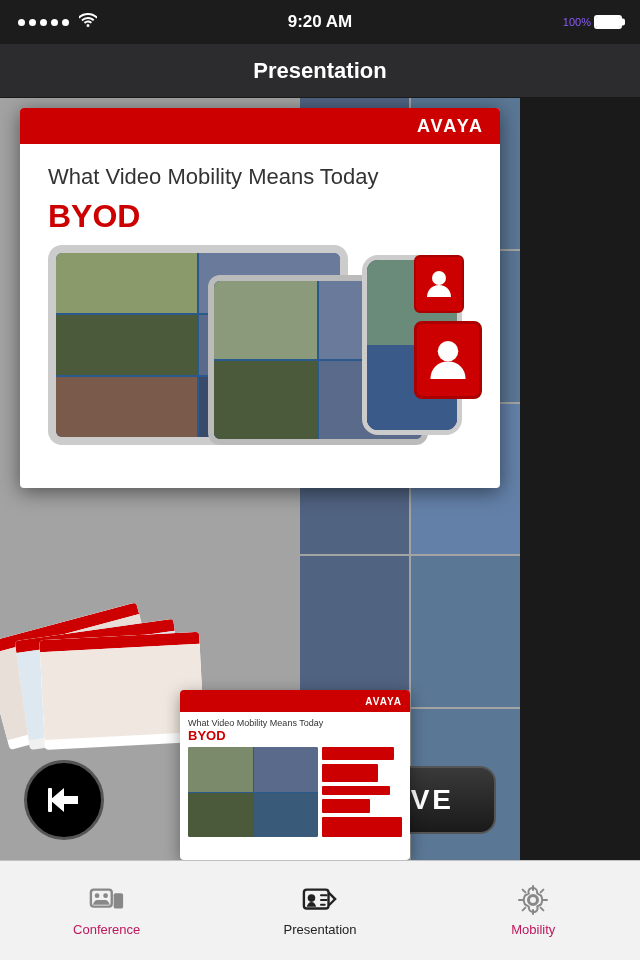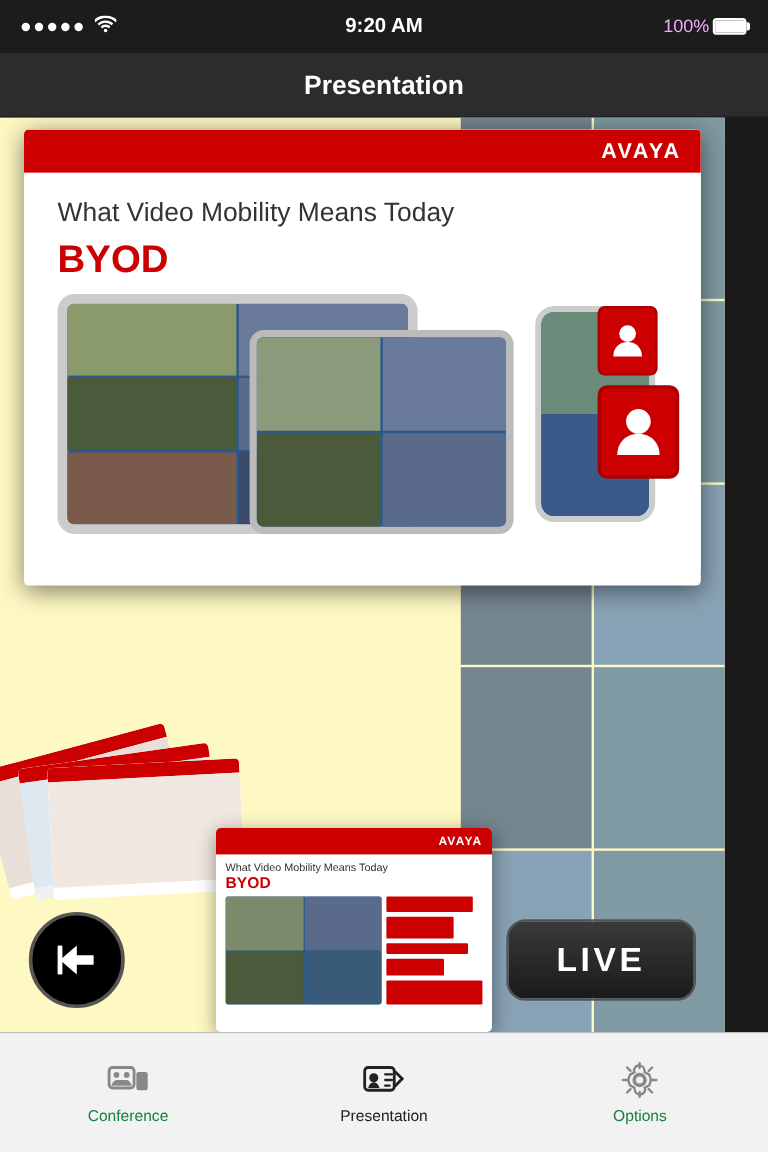--- a/index.html
+++ b/index.html
@@ -50,22 +50,22 @@
       left: 50%;
       transform: translateX(-50%);
       color: white;
       font-size: 17px;
       font-weight: 600;
     }
     .status-right {
       display: flex;
       align-items: center;
       gap: 6px;
-      color: #f0abfc;
-      font-size: 15px;
+      color: #8b5cf6;
+      font-size: 11px;
       font-weight: 500;
     }
     .battery {
       display: flex;
       align-items: center;
       gap: 3px;
     }
     .battery-bar {
       width: 28px;
       height: 14px;
@@ -102,23 +102,23 @@
       border-bottom: 1px solid #1a1a1a;
     }
     .nav-title {
       color: white;
       font-size: 22px;
       font-weight: 700;
     }
 
     
     .main-content {
-      width: 604px;
+      width: 520px;
       height: 762px;
-      background: #fef9c3;
+      background: #a3a3a3;
       position: relative;
       overflow: hidden;
     }
 
     
     .slide-container {
       position: absolute;
       top: 10px;
       left: 20px;
       right: 20px;
@@ -419,21 +419,21 @@
       justify-content: center;
       gap: 6px;
       cursor: pointer;
       height: 100%;
     }
     .tab-item.active .tab-label {
       color: #1a1a1a;
     }
     .tab-label {
       font-size: 13px;
-      color: #15803d;
+      color: #be185d;
     }
     .tab-item.active .tab-label {
       color: #222;
       font-weight: 500;
     }
     .tab-icon {
       width: 36px;
       height: 32px;
       display: flex;
       align-items: center;
@@ -642,16 +642,16 @@
 
 
   <div class="tab-item">
     <div class="tab-icon">
       <svg width="32" height="32" viewBox="0 0 32 32" fill="#888">
         <path d="M16 4a4 4 0 014 4 4 4 0 01.3 1.5l3.7 2.1a9 9 0 010 8.8l-3.7 2.1A4 4 0 0116 28a4 4 0 01-4-4 4 4 0 01-.3-1.5l-3.7-2.1a9 9 0 010-8.8L11.7 9.5A4 4 0 0116 4zm0 8a4 4 0 100 8 4 4 0 000-8z" fill="none" stroke="#888" stroke-width="2"></path>
         <circle cx="16" cy="16" r="5" fill="none" stroke="#888" stroke-width="2"></circle>
         <path d="M16 2v4M16 26v4M2 16h4M26 16h4M5.6 5.6l2.8 2.8M23.6 23.6l2.8 2.8M5.6 26.4l2.8-2.8M23.6 8.4l2.8-2.8" stroke="#888" stroke-width="2" stroke-linecap="round"></path>
       </svg>
     </div>
-    <span class="tab-label">Options</span>
+    <span class="tab-label">Mobility</span>
   </div>
 
 </div>
 
 </body></html>

